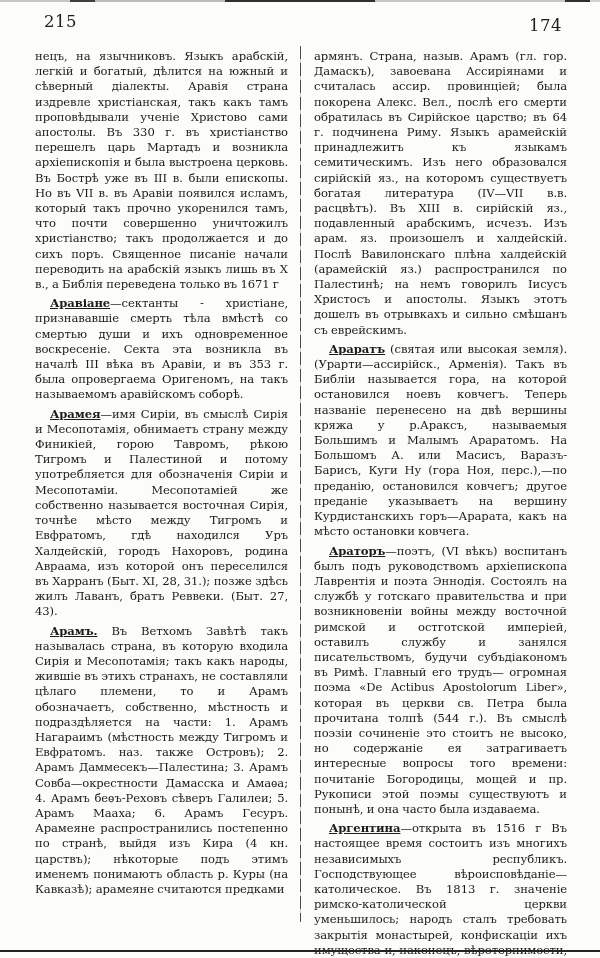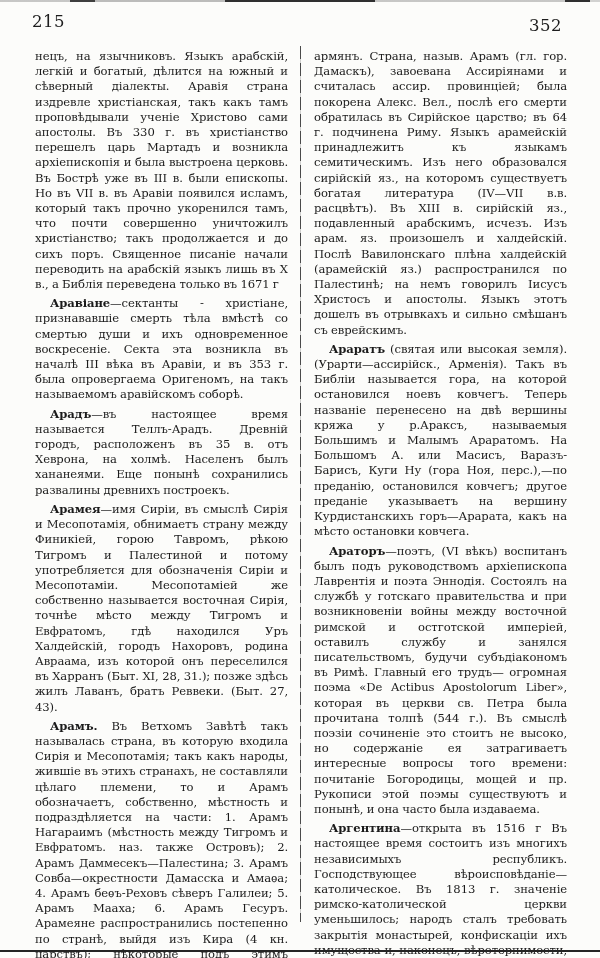--- a/index.html
+++ b/index.html
@@ -29,21 +29,21 @@
       rgba(40,40,40,.25) 375px 565px,
       rgba(25,25,25,.9) 565px 590px,
       rgba(40,40,40,.2) 590px 600px);
   }
   .pagenum {
     position: absolute;
     font-size: 16.5px;
     letter-spacing: 0.5px;
     color: #1d1d1d;
   }
-  .pagenum.pn-left  { left: 32px; top: 12px; }
+  .pagenum.pn-left  { left: 44px; top: 12px; }
   .pagenum.pn-right { right: 38px; top: 16px; }
   .divider {
     position: absolute;
     left: 300px;
     top: 46px;
     width: 1px;
     height: 876px;
     background: repeating-linear-gradient(
       to bottom,
       #4a4a4a 0 13px,
@@ -67,48 +67,48 @@
   }
   .col p {
     margin: 4px;
     text-indent: 15px;
   }
   .col p.cont {
     text-indent: 0;
   }
   .col b {
     font-weight: 700;
+    text-decoration: underline;
   }
   .bottom-rule {
     position: absolute;
     left: 0;
     top: 950px;
     width: 600px;
     height: 2px;
     background: #242424;
   }
 </style>
 </head>
 <body>
 
 <div class="page">
 
   <div class="top-edge"></div>
 
   <div class="pagenum pn-left">215</div>
-  <div class="pagenum pn-right">352</div>
+  <div class="pagenum pn-right">174</div>
 
   <div class="divider"></div>
 
   <div class="columns">
 
     <div class="col">
       <p class="cont"><span>нецъ, на язычниковъ. Языкъ арабскій, легкій и богатый, дѣлится на южный и сѣверный діалекты. Аравія страна издревле христіанская, такъ какъ тамъ проповѣдывали ученіе Христово сами апостолы. Въ 330 г. въ христіанство перешелъ царь Мартадъ и возникла архіепископія и была выстроена церковь. Въ Бострѣ уже въ III в. были епископы. Но въ VII в. въ Аравіи появился исламъ, который такъ прочно укоренился тамъ, что почти совершенно уничтожилъ христіанство; такъ продолжается и до сихъ поръ. Священное писаніе начали переводить на арабскій языкъ лишь въ X в., а Библія переведена только въ 1671 г</span></p>
       <p><b>Аравіане</b><span>—сектанты - христіане, признававшіе смерть тѣла вмѣстѣ со смертью души и ихъ одновременное воскресеніе. Секта эта возникла въ началѣ III вѣка въ Аравіи, и въ 353 г. была опровергаема Оригеномъ, на такъ называемомъ аравійскомъ соборѣ.</span></p>
-      <p><b>Арадъ</b><span>—въ настоящее время называется Теллъ-Арадъ. Древній городъ, расположенъ въ 35 в. отъ Хеврона, на холмѣ. Населенъ былъ хананеями. Еще понынѣ сохранились развалины древнихъ построекъ.</span></p>
       <p><b>Арамея</b><span>—имя Сиріи, въ смыслѣ Сирія и Месопотамія, обнимаетъ страну между Финикіей, горою Тавромъ, рѣкою Тигромъ и Палестиной и потому употребляется для обозначенія Сиріи и Месопотаміи. Месопотаміей же собственно называется восточная Сирія, точнѣе мѣсто между Тигромъ и Евфратомъ, гдѣ находился Уръ Халдейскій, городъ Нахоровъ, родина Авраама, изъ которой онъ переселился въ Харранъ (Быт. XI, 28, 31.); позже здѣсь жилъ Лаванъ, братъ Реввеки. (Быт. 27, 43).</span></p>
       <p><b>Арамъ.</b><span> Въ Ветхомъ Завѣтѣ такъ называлась страна, въ которую входила Сирія и Месопотамія; такъ какъ народы, жившіе въ этихъ странахъ, не составляли цѣлаго племени, то и Арамъ обозначаетъ, собственно, мѣстность и подраздѣляется на части: 1. Арамъ Нагараимъ (мѣстность между Тигромъ и Евфратомъ. наз. также Островъ); 2. Арамъ Даммесекъ—Палестина; 3. Арамъ Совба—окрестности Дамасска и Амаѳа; 4. Арамъ беѳъ-Реховъ сѣверъ Галилеи; 5. Арамъ Мааха; 6. Арамъ Гесуръ. Арамеяне распространились постепенно по странѣ, выйдя изъ Кира (4 кн. царствъ); нѣкоторые подъ этимъ именемъ понимаютъ область р. Куры (на Кавказѣ); арамеяне считаются предками</span></p>
     </div>
 
     <div class="col">
       <p class="cont"><span>армянъ. Страна, назыв. Арамъ (гл. гор. Дамаскъ), завоевана Ассиріянами и считалась ассир. провинціей; была покорена Алекс. Вел., послѣ его смерти обратилась въ Сирійское царство; въ 64 г. подчинена Риму. Языкъ арамейскій принадлежитъ къ языкамъ семитическимъ. Изъ него образовался сирійскій яз., на которомъ существуетъ богатая литература (IV—VII в.в. расцвѣтъ). Въ XIII в. сирійскій яз., подавленный арабскимъ, исчезъ. Изъ арам. яз. произошелъ и халдейскій. Послѣ Вавилонскаго плѣна халдейскій (арамейскій яз.) распространился по Палестинѣ; на немъ говорилъ Іисусъ Христосъ и апостолы. Языкъ этотъ дошелъ въ отрывкахъ и сильно смѣшанъ съ еврейскимъ.</span></p>
       <p><b>Араратъ</b><span> (святая или высокая земля). (Урарти—ассирійск., Арменія). Такъ въ Библіи называется гора, на которой остановился ноевъ ковчегъ. Теперь названіе перенесено на двѣ вершины кряжа у р.Араксъ, называемыя Большимъ и Малымъ Араратомъ. На Большомъ А. или Масисъ, Варазъ-Барисъ, Куги Ну (гора Ноя, перс.),—по преданію, остановился ковчегъ; другое преданіе указываетъ на вершину Курдистанскихъ горъ—Арарата, какъ на мѣсто остановки ковчега.</span></p>
       <p><b>Араторъ</b><span>—поэтъ, (VI вѣкъ) воспитанъ былъ подъ руководствомъ архіепископа Лаврентія и поэта Эннодія. Состоялъ на службѣ у готскаго правительства и при возникновеніи войны между восточной римской и остготской имперіей, оставилъ службу и занялся писательствомъ, будучи субъдіакономъ въ Римѣ. Главный его трудъ— огромная поэма «De Actibus Apostolorum Liber», которая въ церкви св. Петра была прочитана толпѣ (544 г.). Въ смыслѣ поэзіи сочиненіе это стоитъ не высоко, но содержаніе ея затрагиваетъ интересные вопросы того времени: почитаніе Богородицы, мощей и пр. Рукописи этой поэмы существуютъ и понынѣ, и она часто была издаваема.</span></p>
       <p><b>Аргентина</b><span>—открыта въ 1516 г Въ настоящее время состоитъ изъ многихъ независимыхъ республикъ. Господствующее вѣроисповѣданіе—католическое. Въ 1813 г. значеніе римско-католической церкви уменьшилось; народъ сталъ требовать закрытія монастырей, конфискаціи ихъ имущества и, наконецъ, вѣротерпимости, которая вмѣстѣ съ разрѣшеніемъ смѣшанныхъ браковъ, была провозглашена въ 1834 г. Первое насажденіе христіанства среди индѣйцевъ и переселеніе</span></p>
     </div>

